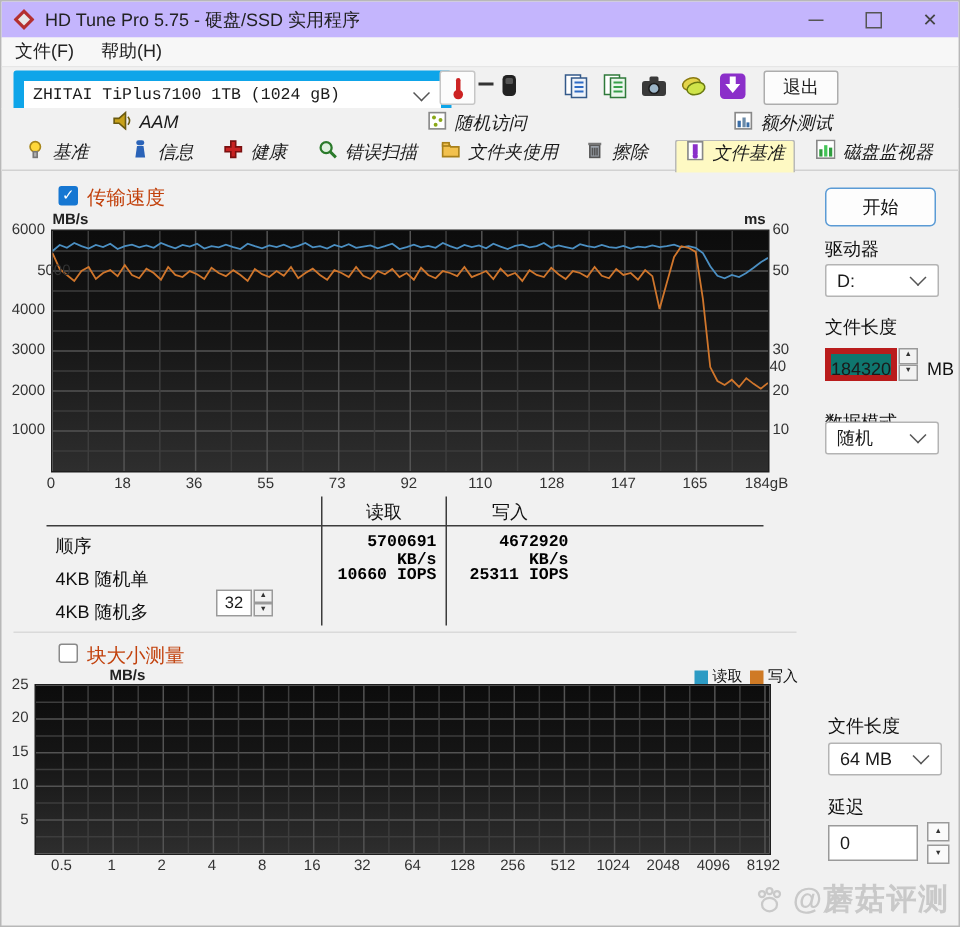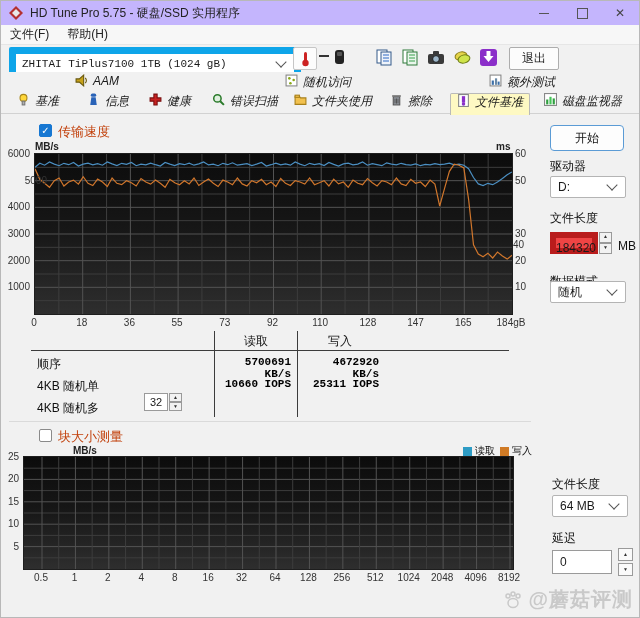--- a/index.html
+++ b/index.html
@@ -58,21 +58,21 @@
   
   .legend{position:absolute;display:flex;align-items:center;gap:3px;font-size:10px;color:#111;}
   .lsq{width:9px;height:9px;display:inline-block;}
   
   .btn-start{position:absolute;left:549px;top:124px;width:74px;height:26px;background:#fdfdfd;border:1.5px solid #5b9bd5;border-radius:4px;
     text-align:center;line-height:24px;font-size:12px;color:#111;box-sizing:border-box;}
   .side-label{position:absolute;font-size:12px;color:#111;}
   .select{position:absolute;width:76px;height:22px;background:#fff;border:1px solid #b4b4b4;border-radius:2px;display:flex;align-items:center;box-sizing:border-box;}
   .select .stext{margin-left:7px;flex:1;font-size:12px;}
   .numspin{position:absolute;display:flex;height:22px;}
-  .num-box{width:48px;background:#ef4444;border:6px solid #b91c1c;box-sizing:border-box;text-align:right;line-height:21px;font-size:12px;padding-right:4px;}
+  .num-box{width:48px;background:#0f766e;border:4px solid #b91c1c;box-sizing:border-box;text-align:right;line-height:21px;font-size:12px;padding-right:4px;}
   .delay-input{position:absolute;left:551px;top:549px;width:60px;height:24px;background:#fff;border:1px solid #9a9a9a;box-sizing:border-box;
     font-size:12px;line-height:23px;padding-left:7px;}
   .delay-btns{position:absolute;left:617px;top:547px;width:15px;height:28px;display:flex;flex-direction:column;gap:2px;}
   .delay-btns div{flex:1;background:#fafafa;border:1px solid #9a9a9a;font-size:5px;line-height:10px;text-align:center;color:#333;box-sizing:border-box;}
   
   .watermark{position:absolute;right:6px;bottom:4px;display:flex;align-items:center;gap:4px;color:#c9c9c9;
     font-size:20px;font-weight:bold;letter-spacing:1px;}
 </style>
 </head>
 <body>

